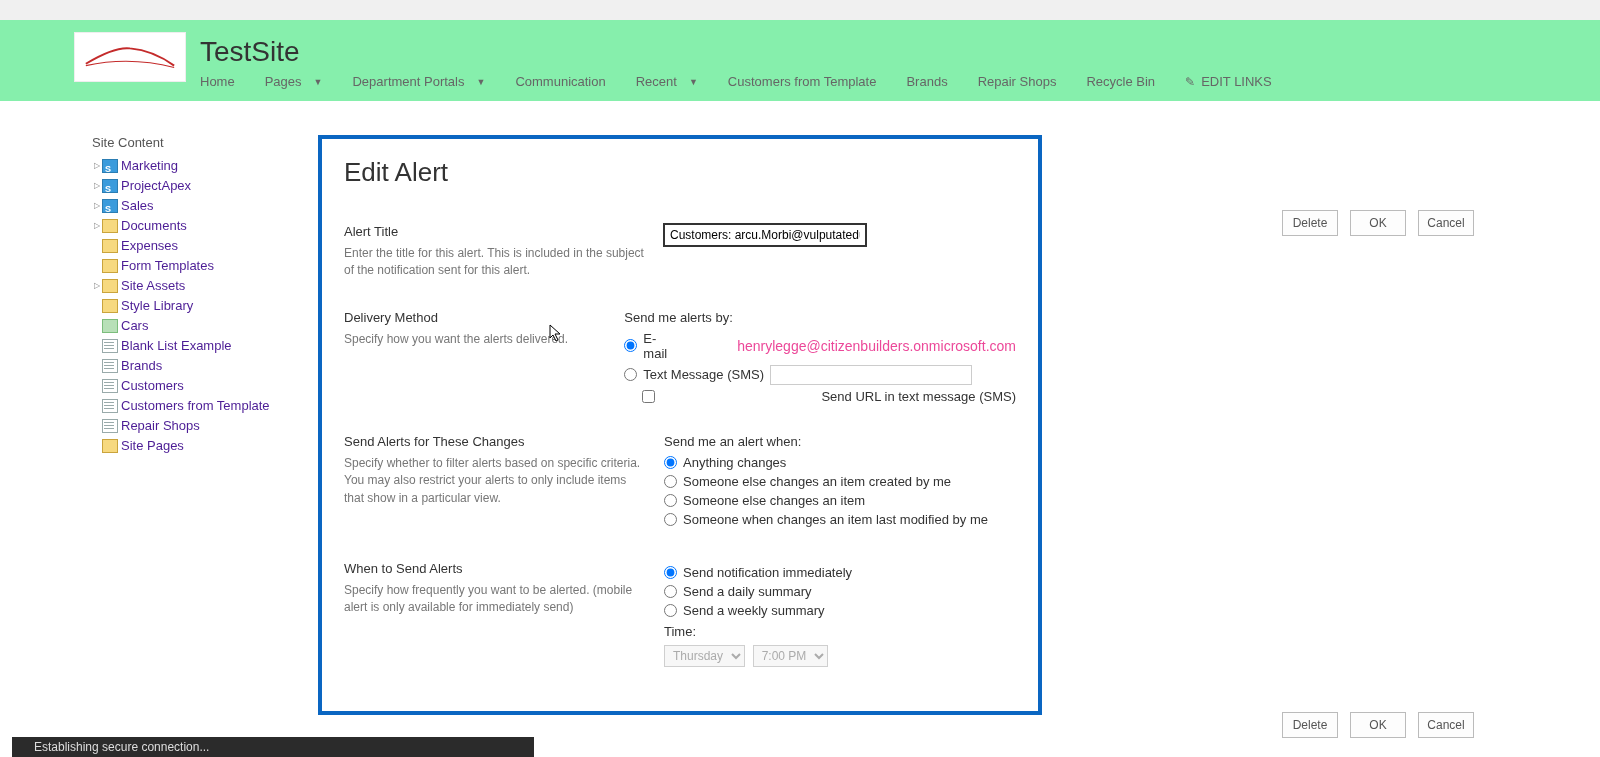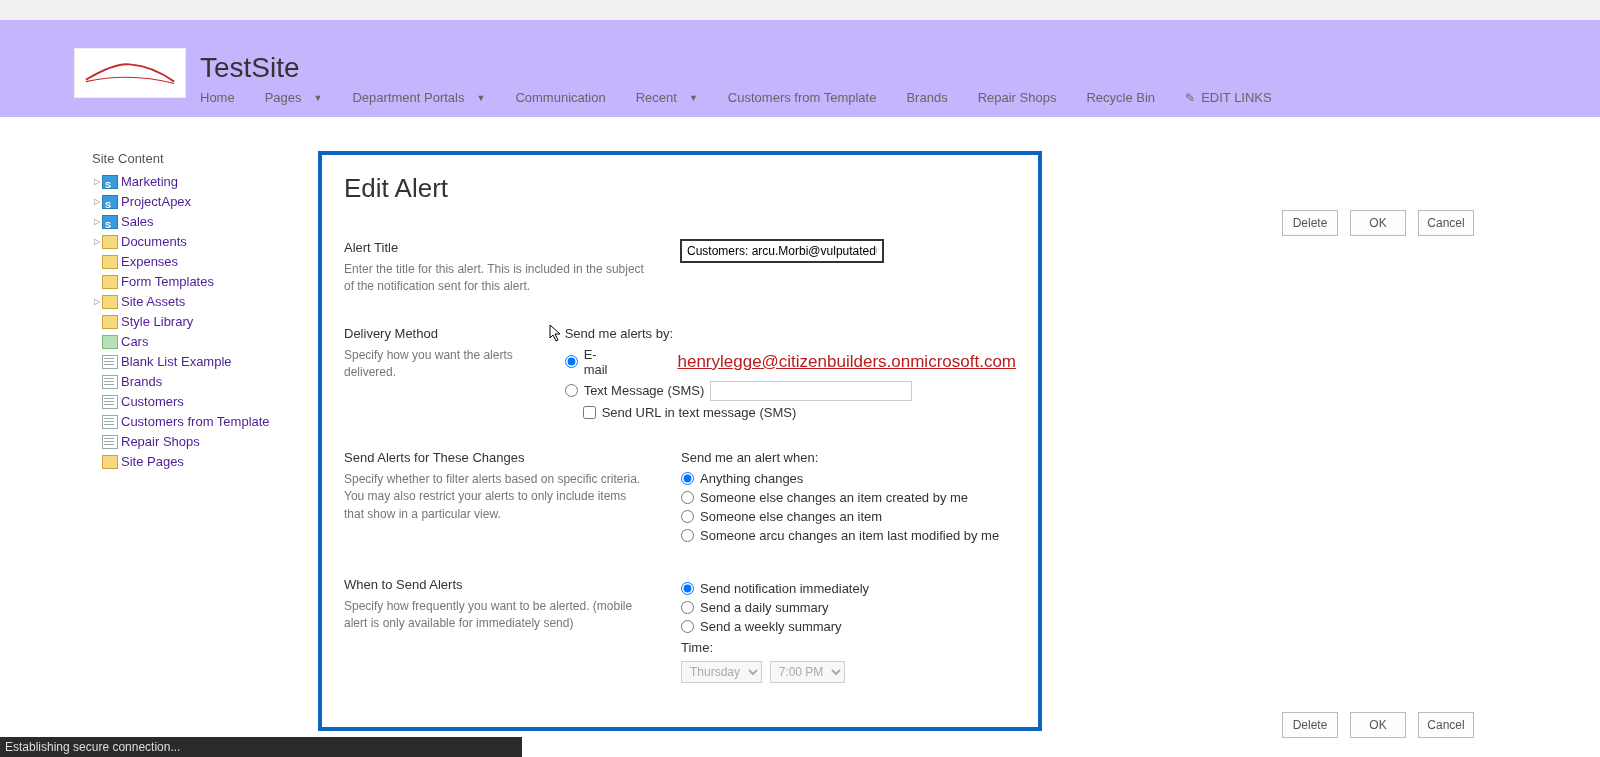--- a/index.html
+++ b/index.html
@@ -1,18 +1,18 @@
 <!DOCTYPE html>
 <html><head>
 <meta charset="utf-8">
 <style>
 * { box-sizing: border-box; margin: 0; padding: 0; }
 body { font-family: "Segoe UI", Tahoma, sans-serif; font-size: 13px; color: #333; background: #fff; width: 1600px; }
 .top-bar { background: #f0f0f0; height: 20px; }
-.header-region { background: #c4b5fd; padding: 28px 0 0 0; }
+.header-region { background: #86efac; padding: 12px 0 0 0; }
 .header-inner { display: flex; align-items: flex-start; padding-left: 74px; }
 .logo { width: 112px; height: 50px; margin-right: 14px; border: 1px solid #eee; position: relative; background: #fff; }
 .logo svg { width: 100%; height: 100%; }
 .site-title { font-size: 28px; font-weight: 300; color: #333; margin-top: 4px; }
 .top-nav { display: flex; align-items: center; padding-left: 200px; margin-top: -8px; padding-bottom: 12px; }
 .top-nav .nav-item { color: #666; font-size: 13px; margin-right: 30px; text-decoration: none; cursor: pointer; display: inline-flex; align-items: center; }
 .top-nav .nav-item .caret { margin-left: 12px; font-size: 9px; color: #666; }
 .edit-links { display: inline-flex; align-items: center; color: #666; cursor: pointer; }
 .edit-links .pencil { margin-right: 6px; font-size: 12px; }
 
@@ -28,42 +28,42 @@
 .ico-site { background: #3a9bdc; border: 1px solid #2b7db3; }
 .ico-site::after { content: "S"; color: #fff; font-size: 9px; position: absolute; left: 2px; top: 0; font-weight: bold; }
 .ico-folder { background: #f7d97f; border: 1px solid #caa43c; }
 .ico-lib { background: #f7d97f; border: 1px solid #caa43c; }
 .ico-list { background: #fff; border: 1px solid #9aa; }
 .ico-list::after { content: ""; position: absolute; left: 1px; top: 2px; width: 10px; height: 1px; background: #9aa; box-shadow: 0 3px 0 #9aa, 0 6px 0 #9aa; }
 .ico-pic { background: #b8e0b8; border: 1px solid #7cbd7c; }
 
 .form-wrap { border: 4px solid #0a66c2; width: 724px; margin-left: 18px; padding: 18px 22px 28px 22px; }
 .form-title { font-size: 26px; font-weight: 300; color: #333; margin-bottom: 36px; }
-.section { display: flex; margin-bottom: 30px; gap: 17px; }
+.section { display: flex; margin-bottom: 30px; }
 .section-left { width: 320px; padding-right: 18px; }
 .sec-head { font-size: 13px; color: #333; margin-bottom: 6px; }
 .sec-desc { font-size: 12px; color: #777; line-height: 1.45; }
 .section-right { flex: 1; }
 
 .alert-input { width: 202px; padding: 3px 5px; border: 1px solid #333; font-size: 12px; outline: 1px solid #333; outline-offset: 0; }
 .q-label { font-size: 13px; color: #333; margin-bottom: 6px; }
 .radio-row { display: flex; align-items: center; margin: 4px 0; font-size: 13px; }
 .radio-row input[type=radio] { margin-right: 6px; }
-.email-val { margin-left: 70px; color: #b91c1c; font-size: 17px; text-decoration: underline; }
+.email-val { margin-left: 70px; color: #ec4899; font-size: 14px; }
 .sms-input { margin-left: 6px; width: 202px; height: 20px; border: 1px solid #ccc; padding: 2px 4px; font-size: 12px; }
-.check-row { margin-left: 18px; font-size: 13px; color: #333; display: flex; align-items: center; }
+.check-row { margin-left: 18px; font-size: 13px; color: #333; display: flex; align-items: center; justify-content: space-between; }
 .check-row input { margin-right: 6px; }
 .time-sel { border: 1px solid #bbb; background: #f4f4f4; color: #888; font-size: 12px; padding: 2px 4px; margin-right: 4px; }
 
 .btn-bar { position: absolute; display: flex; gap: 12px; }
 .btn-bar.bar-top { left: 1282px; top: 210px; }
 .btn-bar.bar-bot { left: 1282px; top: 712px; }
 .btn { border: 1px solid #bbb; background: #fdfdfd; color: #555; font-size: 12px; padding: 5px 0; width: 56px; text-align: center; cursor: pointer; }
 
-.status-bar { position: fixed; left: 0; bottom: 0; background: #2b2b2b; color: #ddd; font-size: 12px; height: 20px; line-height: 20px; padding: 0 5px; width: 522px; text-align: left; }
+.status-bar { position: fixed; left: 12px; bottom: 0; background: #2b2b2b; color: #ddd; font-size: 12px; height: 20px; line-height: 20px; padding: 0 22px; width: 522px; text-align: left; }
 
 .cursor { position: absolute; left: 549px; top: 324px; pointer-events: none; }
 </style>
 </head>
 <body>
 
 <div class="top-bar"></div>
 
 <div class="header-region">
   <div class="header-inner">
@@ -247,21 +247,21 @@
         <div class="radio-row">
             <input type="radio" name="chg" style="">
             <span>Someone else changes an item created by me</span>
           </div>
         <div class="radio-row">
             <input type="radio" name="chg" style="">
             <span>Someone else changes an item</span>
           </div>
         <div class="radio-row">
             <input type="radio" name="chg" style="">
-            <span>Someone arcu changes an item last modified by me</span>
+            <span>Someone when changes an item last modified by me</span>
           </div>
       </div>
     </div>
 
     <div class="section" style="margin-bottom:16px">
       <div class="section-left">
         <div class="sec-head">When to Send Alerts</div>
         <div class="sec-desc">Specify how frequently you want to be alerted. (mobile alert is only available for immediately send)</div>
       </div>
       <div class="section-right">

